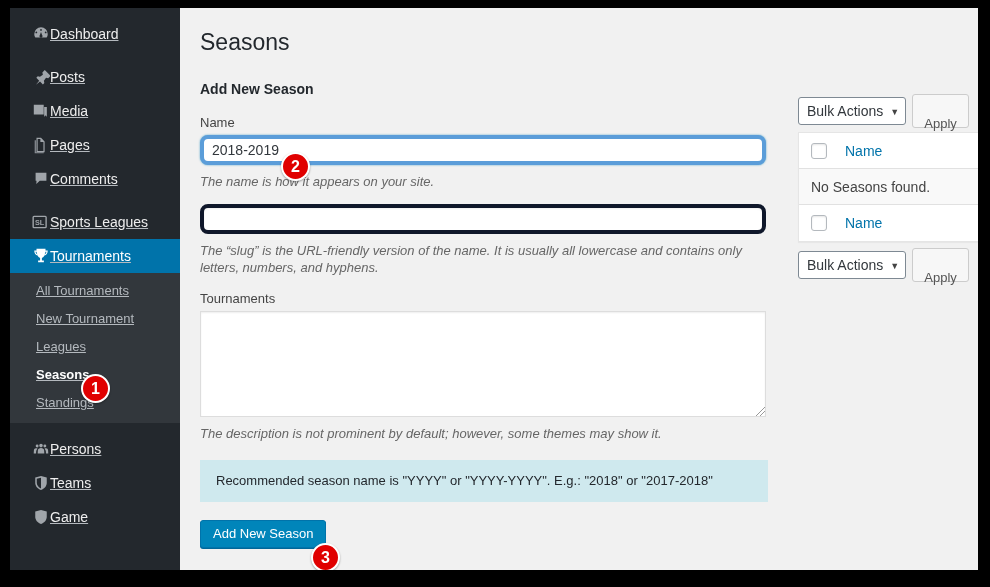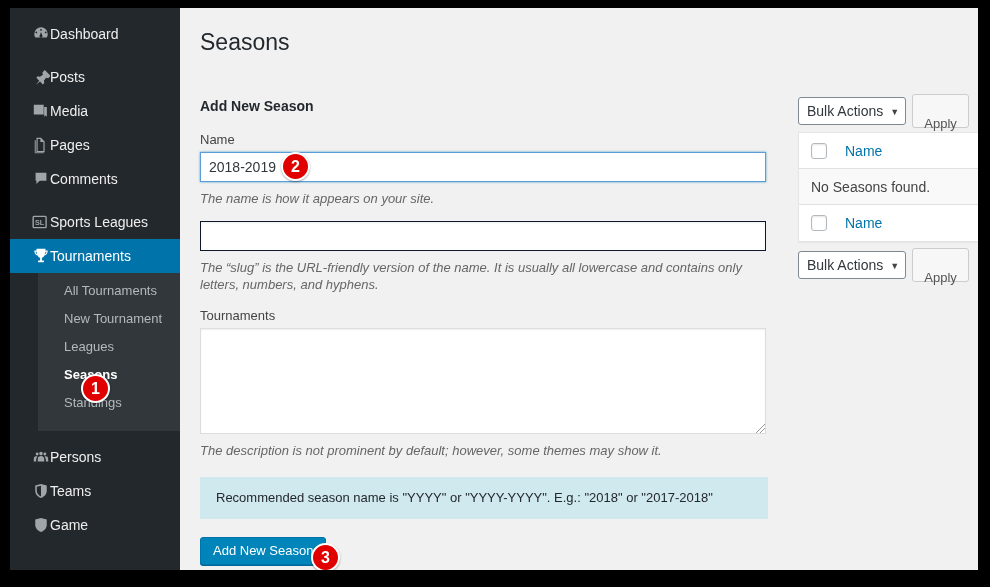--- a/index.html
+++ b/index.html
@@ -30,20 +30,21 @@
   
   #adminmenu {
     position: absolute;
     left: 0;
     top: 0;
     width: 198px;
     height: 562px;
     background: #23282d;
     color: #b4b9be;
     font-size: 14px;
+    text-decoration: underline;
   }
   .menu-top {
     display: flex;
     align-items: center;
     height: 34px;
     padding: 0 0 0 12px;
     color: #b4b9be;
     position: relative;
     cursor: pointer;
   }
@@ -76,22 +77,21 @@
     border-style: solid;
     border-width: 8px 0 8px 8px;
     border-color: transparent transparent transparent #0073aa;
   }
   .menu-sep {
     height: 9px;
   }
   
   #submenu {
     background: #32373c;
-    padding: 4px 0 14px 0;
-    margin-left: 28px;
+    padding: 4px 0 6px 0;
   }
   .sub-item {
     position: relative;
     padding: 5px 0 5px 26px;
     font-size: 13px;
     color: #b4b9be;
     line-height: 18px;
     cursor: pointer;
     white-space: nowrap;
   }
@@ -120,21 +120,21 @@
     font-weight: 400;
     color: #23282d;
     line-height: 29px;
     margin: 0;
   }
 
   
   #form-col {
     position: absolute;
     left: 20px;
-    top: 89px;
+    top: 72px;
     width: 568px;
   }
   #form-heading {
     font-size: 14px;
     font-weight: bold;
     color: #23282d;
     margin: 0 0 16px 0;
     line-height: 18px;
   }
   .frm-row { margin-bottom: 8px; }
@@ -147,23 +147,23 @@
   }
   .txt-input {
     box-sizing: border-box;
     width: 566px;
     height: 30px;
     padding: 3px 8px;
     font-size: 14px;
     font-family: "Liberation Sans", sans-serif;
     color: #32373c;
     background: #fff;
-    border: 1px solid #0f172a;
+    border: 4px solid #0f172a;
     box-shadow: inset 0 1px 2px rgba(0,0,0,.07);
-    border-radius: 0;
+    border-radius: 8px;
     outline: none;
   }
   .txt-input.focused {
     border-color: #5b9dd9;
     box-shadow: 0 0 2px rgba(30,140,190,.8);
   }
   .txt-area {
     box-sizing: border-box;
     width: 566px;
     height: 106px;

